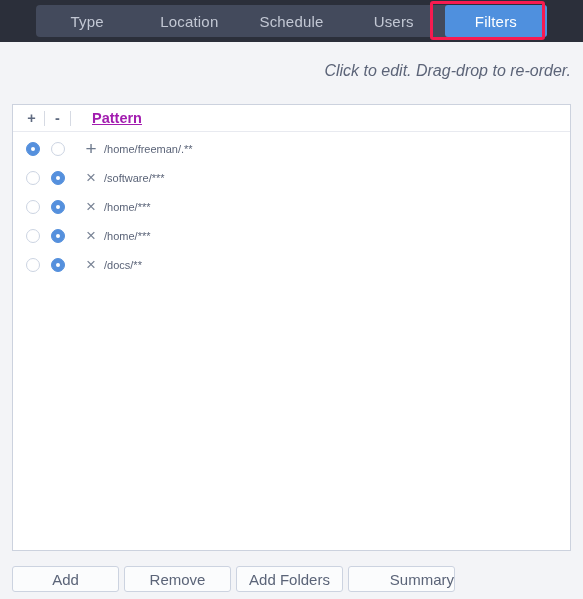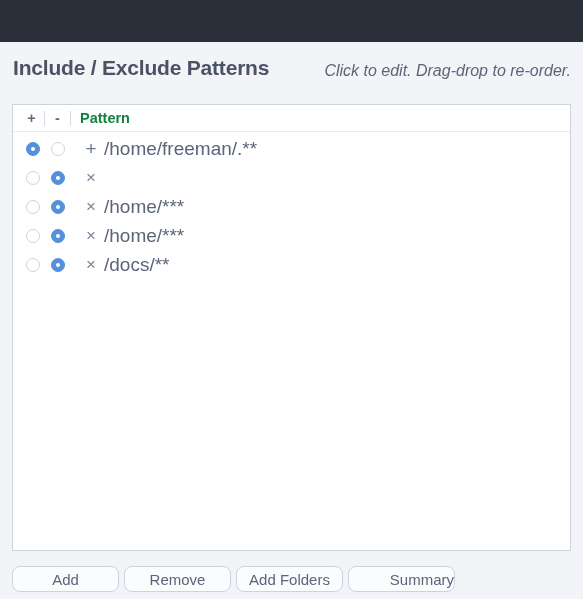--- a/index.html
+++ b/index.html
@@ -133,22 +133,23 @@
   }
   .hcell-plus { width: 23px; color: #5f6a80; }
   .hcell-minus { width: 23px; color: #5f6a80; }
   .hsep {
     width: 1px;
     height: 15px;
     background: #d6dae3;
     margin: 0 1px;
   }
   .hcell-pattern {
-    padding-left: 8px;
-    color: #15803d;
+    padding-left: 20px;
+    color: #a21caf;
+    text-decoration: underline;
   }
 
   .rows { padding-top: 2px; }
   .row {
     display: flex;
     align-items: center;
     height: 29px;
     padding-left: 7px;
     cursor: pointer;
     box-sizing: border-box;
@@ -187,21 +188,21 @@
   .mark {
     width: 22px;
     text-align: center;
     font-size: 17px;
     color: #7b8597;
     margin-left: 10px;
     line-height: 1;
   }
   .mark.plus { font-size: 19px; color: #6e7a8d; }
   .pattern-text {
-    font-size: 19px;
+    font-size: 11px;
     color: #5b6478;
     margin-left: 2px;
     white-space: nowrap;
   }
 
   
   .footer {
     position: absolute;
     left: 0;
     top: 517px;
@@ -211,43 +212,62 @@
     align-items: center;
     padding-left: 12px;
     box-sizing: border-box;
   }
   .btn {
     height: 26px;
     width: 107px;
     margin-right: 5px;
     background: #fbfcfd;
     border: 1px solid #ccd3e0;
-    border-radius: 8px;
+    border-radius: 3px;
     font-size: 15px;
     color: #5b6478;
     font-family: "Liberation Sans", sans-serif;
     cursor: pointer;
     display: flex;
     align-items: center;
     justify-content: center;
     box-sizing: border-box;
     padding: 0;
   }
   .btn:last-child { margin-right: 12px; justify-content: flex-end; }
 </style>
 </head>
 <body>
 
 <div id="app">
 
+  <div class="tabbar-outer">
+    <div class="tabstrip" id="tabstrip">
+        <div class="tab">
+          <span>Type</span>
+        </div>
+        <div class="tab">
+          <span>Location</span>
+        </div>
+        <div class="tab">
+          <span>Schedule</span>
+        </div>
+        <div class="tab">
+          <span>Users</span>
+        </div>
+        <div class="tab active">
+          <span>Filters</span>
+        </div>
+      </div>
+    <div class="tab-highlight"></div>
+  </div>
 
   <div class="page">
 
     <div class="header-row">
-      <div class="page-title">Include / Exclude Patterns</div>
       <div class="page-hint">Click to edit. Drag-drop to re-order.</div>
     </div>
 
     <div class="panel">
       <div class="col-head">
         <div class="hcell hcell-plus">+</div>
         <div class="hsep"></div>
         <div class="hcell hcell-minus">-</div>
         <div class="hsep"></div>
         <div class="hcell hcell-pattern">Pattern</div>
@@ -264,20 +284,21 @@
             <div class="pattern-text">/home/freeman/.**</div>
           </div>
           <div class="row">
             <div class="radio-cell">
               <span class="radio off"></span>
             </div>
             <div class="radio-cell">
               <span class="radio on"></span>
             </div>
             <div class="mark">×</div>
+            <div class="pattern-text">/software/***</div>
           </div>
           <div class="row">
             <div class="radio-cell">
               <span class="radio off"></span>
             </div>
             <div class="radio-cell">
               <span class="radio on"></span>
             </div>
             <div class="mark">×</div>
             <div class="pattern-text">/home/***</div>

